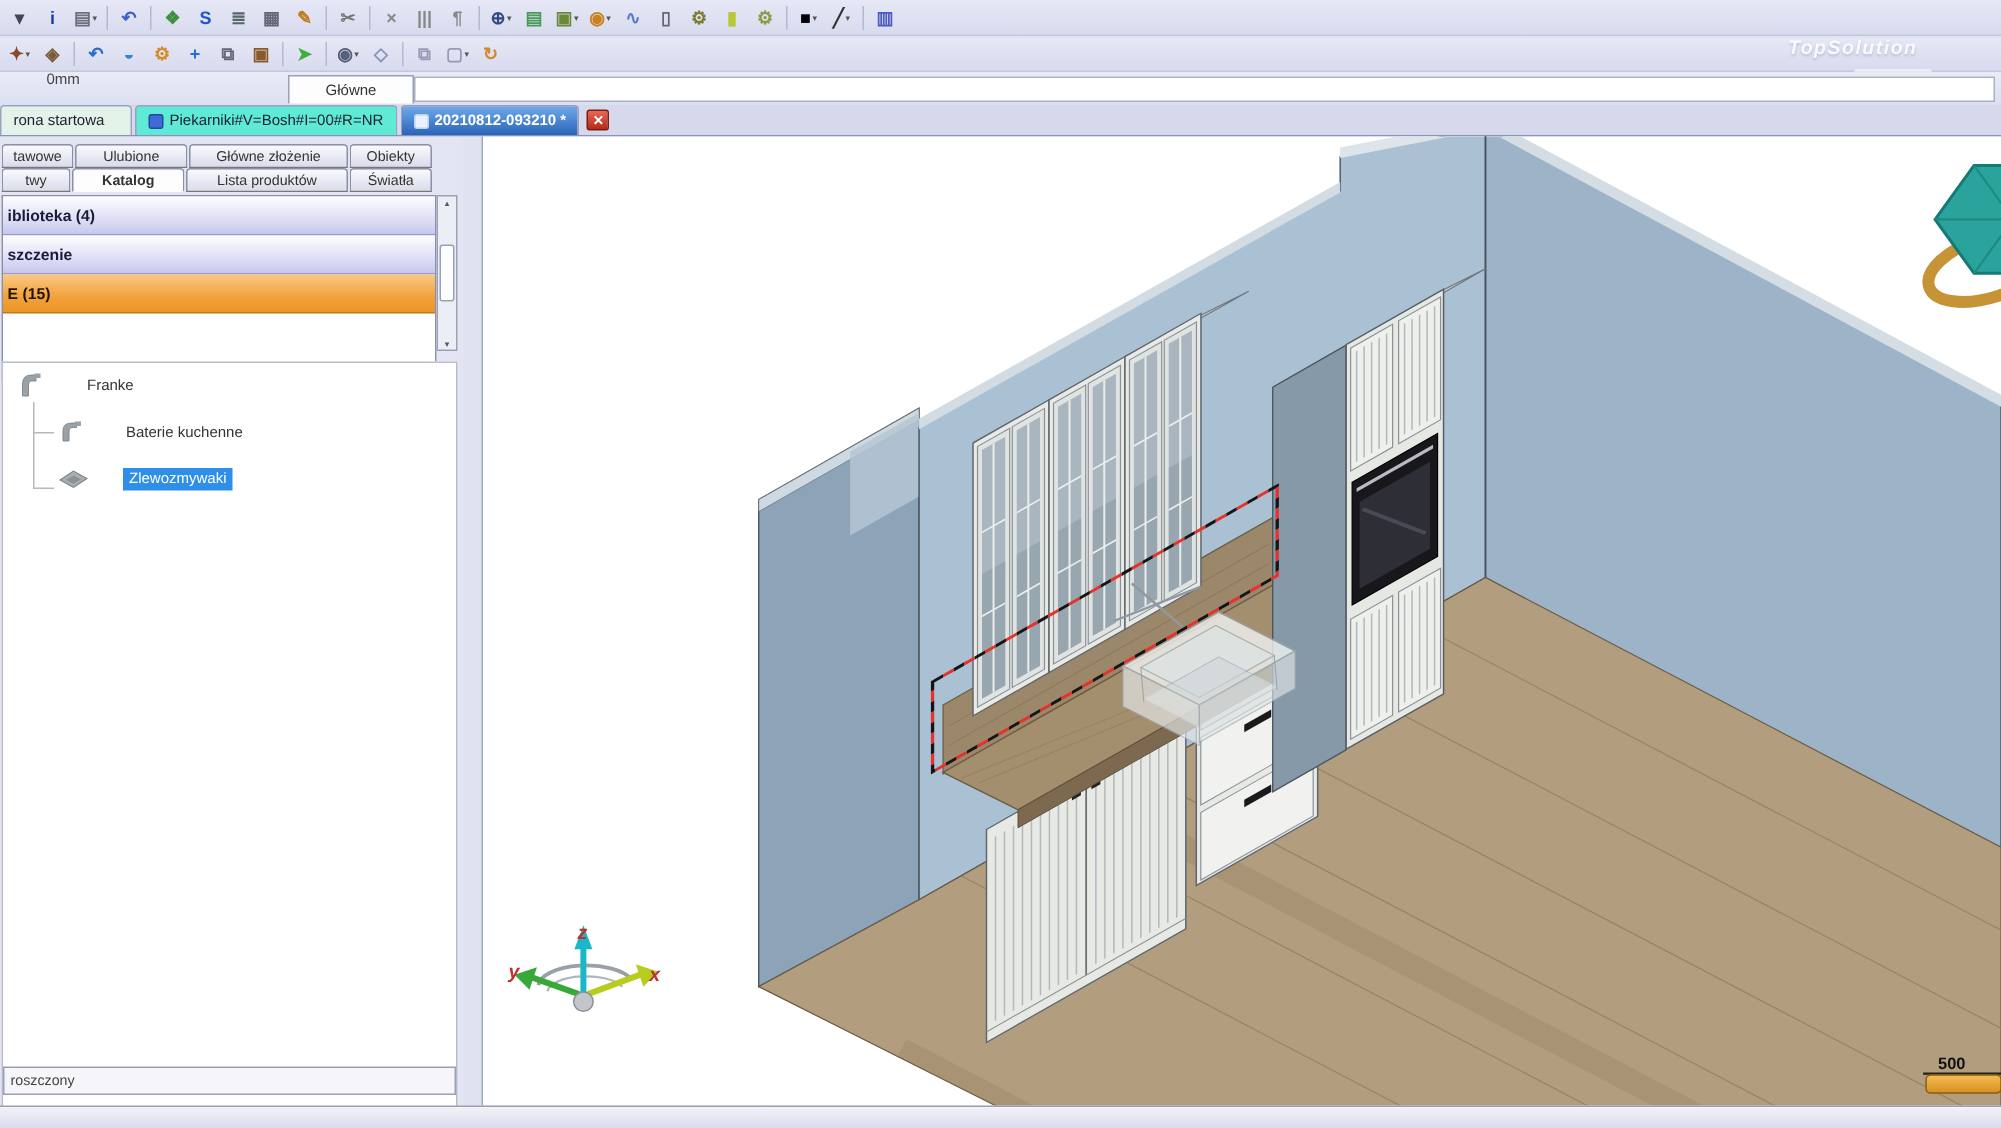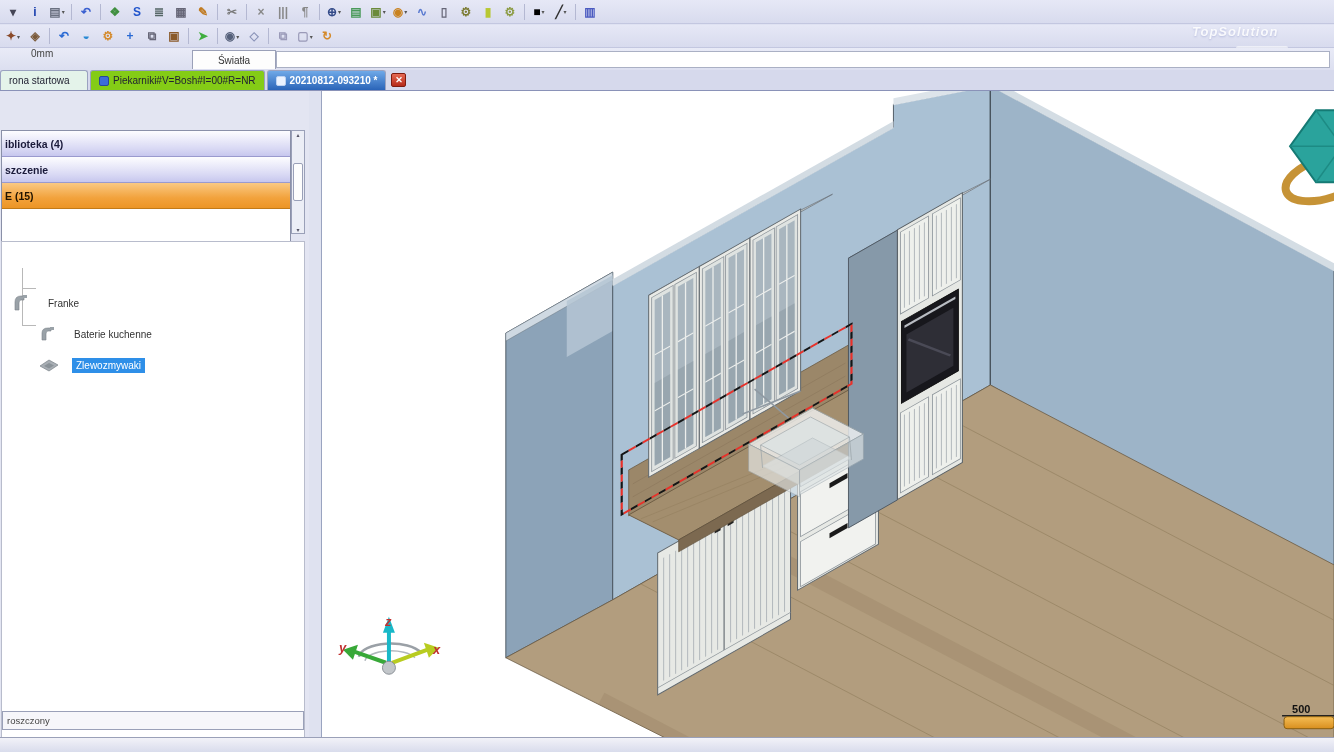--- a/index.html
+++ b/index.html
@@ -23,21 +23,21 @@
   .prop-input{position:absolute;left:276px;top:3px;width:1054px;height:17px;border:1px solid #aab0c4;background:#fff;font-size:10px;padding:0 3px;}
   
   .logo{position:absolute;top:24px;left:1192px;font-size:13px;font-style:italic;font-weight:bold;letter-spacing:1px;
         color:rgba(255,255,255,.88);text-shadow:0 1px 2px rgba(120,130,190,.4);pointer-events:none;}
   .logo-sub{position:absolute;top:46px;left:1236px;width:52px;height:4px;border-radius:2px;background:rgba(255,255,255,.55);}
   
   .doctabs{position:absolute;top:70px;left:0;width:1334px;height:21px;background:#d6d9ec;border-bottom:1px solid #8a92b8;display:flex;align-items:flex-end;}
   .dtab{height:20px;display:flex;align-items:center;gap:4px;padding:0 8px;font-size:10px;border:1px solid #9aa2c0;border-bottom:none;
         border-radius:3px 3px 0 0;margin-right:2px;background:#e2e6f0;color:#223;}
   .dtab.start{background:#e4f3ea;width:88px;}
-  .dtab.mid{background:#84cc16;}
+  .dtab.mid{background:#5eead4;}
   .dtab.active{background:linear-gradient(#6fa9e8,#2a64b8);color:#fff;font-weight:bold;}
   .dicon{width:10px;height:10px;border-radius:2px;background:#3d6cd8;border:1px solid #27479a;flex:0 0 auto;}
   .dicon.white{background:#eaf2ff;border-color:#bcd2f2;}
   .closebtn{width:15px;height:14px;margin-left:3px;margin-bottom:3px;border-radius:2px;background:linear-gradient(#e66a54,#b62a18);
             border:1px solid #7e1c10;color:#fff;font-size:9px;font-weight:bold;display:flex;align-items:center;justify-content:center;}
   
   .panel{position:absolute;top:91px;left:0;width:309px;height:646px;background:#e3e5f2;}
   .ptabs{position:absolute;left:1px;display:flex;}
   .ptabs.r1{top:5px;}
   .ptabs.r2{top:21px;}
@@ -45,21 +45,21 @@
         display:flex;align-items:center;justify-content:center;font-size:9.5px;color:#333;border-radius:3px 3px 0 0;margin-right:1px;}
   .ptab.active{background:#fdfdfd;font-weight:bold;border-bottom-color:#fdfdfd;}
   .catlist{position:absolute;top:39px;left:1px;width:290px;height:123px;background:#fff;border:1px solid #8a90a8;}
   .cat{height:26px;display:flex;align-items:center;padding-left:3px;font-size:10.5px;font-weight:bold;color:#1a1a3a;
        background:linear-gradient(#fdfdff 0%,#d9d9f4 70%,#c7c7ee 100%);border-bottom:1px solid #9a9ace;}
   .cat.active{background:linear-gradient(#fac983,#f2a23c 60%,#ec9526);border-bottom:1px solid #c27a18;color:#201400;}
   .cat-scroll{position:absolute;top:39px;left:291px;width:14px;height:104px;background:#eceef6;border:1px solid #9aa0b8;
               display:flex;flex-direction:column;align-items:center;justify-content:space-between;font-size:6px;color:#556;}
   .cat-scroll .thumb{width:10px;height:38px;background:#fdfdfd;border:1px solid #9aa0b8;border-radius:2px;}
   .tree{position:absolute;top:150px;left:1px;width:304px;height:560px;background:#fff;border:1px solid #b8bccc;overflow:hidden;}
-  .trow{position:absolute;display:flex;align-items:center;gap:12px;font-size:10px;color:#333;margin-top:46px;}
+  .trow{position:absolute;display:flex;align-items:center;gap:22px;font-size:10px;color:#333;}
   .trow .lbl{padding:2px 4px;}
   .trow .lbl.sel{background:#2e8fe8;color:#fff;}
   .tline{position:absolute;background:#b8b8b8;}
   .pstatus{position:absolute;left:2px;top:620px;width:302px;height:19px;background:#f6f6fa;border:1px solid #9aa0b8;
            display:flex;align-items:center;padding-left:4px;color:#444;font-size:9.5px;}
   
   .scene{position:absolute;left:321px;top:91px;background:#fff;border-left:1px solid #9aa4c0;display:block;}
   
   .statusbar{position:absolute;left:0;top:737px;width:1334px;height:15px;background:linear-gradient(#f2f2f8,#d9dcec);
              border-top:1px solid #9aa0b8;display:flex;align-items:center;justify-content:flex-end;gap:13px;padding-right:6px;
@@ -214,40 +214,70 @@
       <span class="tb-item">
         <span class="glyph" style="color: rgb(212, 137, 42);">↻</span>
       </span>
     </div>
 
   <div class="logo">TopSolution</div>
   <div class="logo-sub"></div>
 
   <div class="props">
     <span class="mm">0mm</span>
-    <span class="prop-tab">Światła</span>
+    <span class="prop-tab">Główne</span>
     <input class="prop-input" value="" style="">
   </div>
 
   <div class="doctabs">
     <div class="dtab start">
         <span>rona startowa</span>
       </div>
     <div class="dtab mid">
         <span class="dicon"></span>
         <span>Piekarniki#V=Bosh#I=00#R=NR</span>
       </div>
     <div class="dtab active">
         <span class="dicon white"></span>
         <span>20210812-093210 *</span>
       </div>
     <div class="closebtn">✕</div>
   </div>
 
   <div class="panel">
+    <div class="ptabs r1">
+
+    <div class="ptab" style="width: 48px;">
+          <span>tawowe</span>
+        </div>
+        <div class="ptab" style="width: 75px;">
+          <span>Ulubione</span>
+        </div>
+        <div class="ptab" style="width: 106px;">
+          <span>Główne złożenie</span>
+        </div>
+        <div class="ptab" style="width: 55px;">
+          <span>Obiekty</span>
+        </div>
+      </div>
+    <div class="ptabs r2">
+
+    <div class="ptab" style="width: 46px;">
+          <span>twy</span>
+        </div>
+        <div class="ptab active" style="width: 75px;">
+          <span>Katalog</span>
+        </div>
+        <div class="ptab" style="width: 108px;">
+          <span>Lista produktów</span>
+        </div>
+        <div class="ptab" style="width: 55px;">
+          <span>Światła</span>
+        </div>
+      </div>
     <div class="catlist">
 
     <div class="cat">
           <span>iblioteka (4)</span>
         </div>
         <div class="cat">
           <span>szczenie</span>
         </div>
         <div class="cat active">
           <span>E (15)</span>

